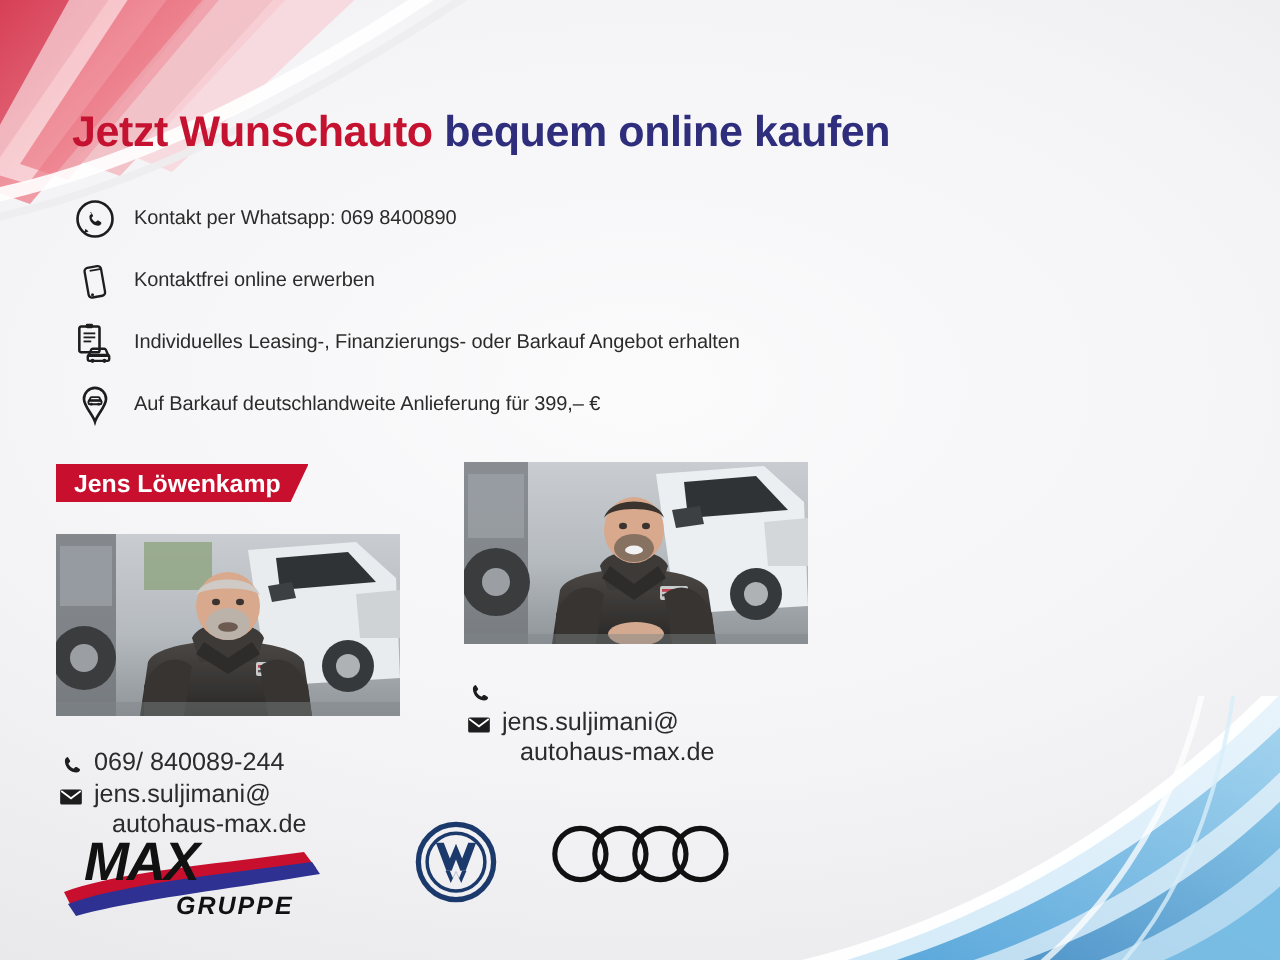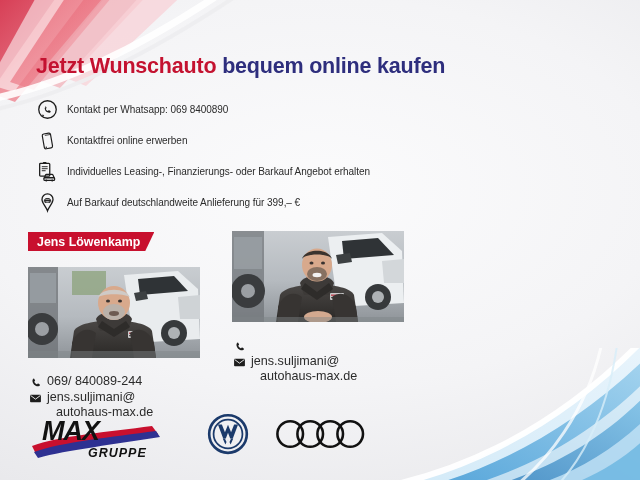--- a/index.html
+++ b/index.html
@@ -61,21 +61,21 @@
     overflow:hidden;background:#9fa3a6;
   }
   .photo svg{display:block;}
   .contact{margin-top:16px;}
   .crow{display:flex;align-items:flex-start;font-size:12.6px;color:#2b2b2b;line-height:14.5px;}
   .c-icon{width:15px;min-width:15px;height:15px;display:flex;align-items:center;justify-content:center;margin-right:4px;margin-top:1px;}
   .c-text{white-space:pre-line;}
   .c-text .indent{display:block;padding-left:9px;}
 
   
-  .footer{position:absolute;left:30px;bottom:18px;display:flex;align-items:center;gap:4px;}
+  .footer{position:absolute;left:30px;bottom:18px;display:flex;align-items:flex-start;gap:4px;}
   .max-logo{position:relative;width:135px;height:52px;}
   .vw-logo{margin-left:38px;}
   .audi-logo{margin-left:22px;}
   .sr{position:absolute;width:1px;height:1px;overflow:hidden;clip:rect(0 0 0 0);white-space:nowrap;}
 </style>
 </head>
 <body>
 
 <div class="slide">
 

